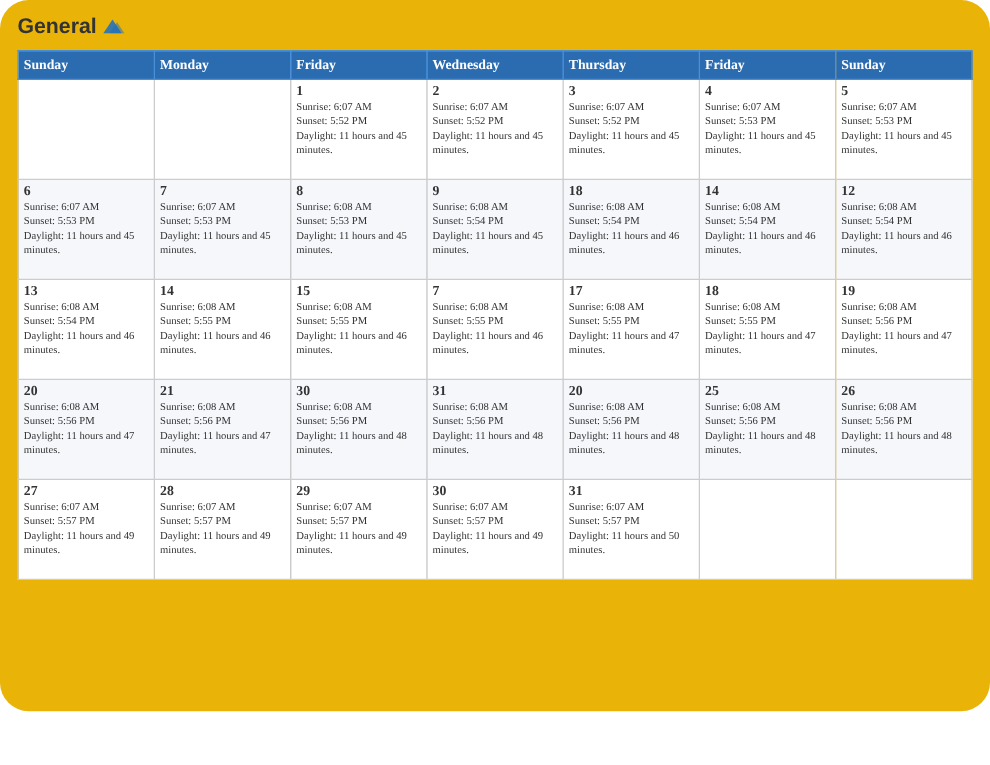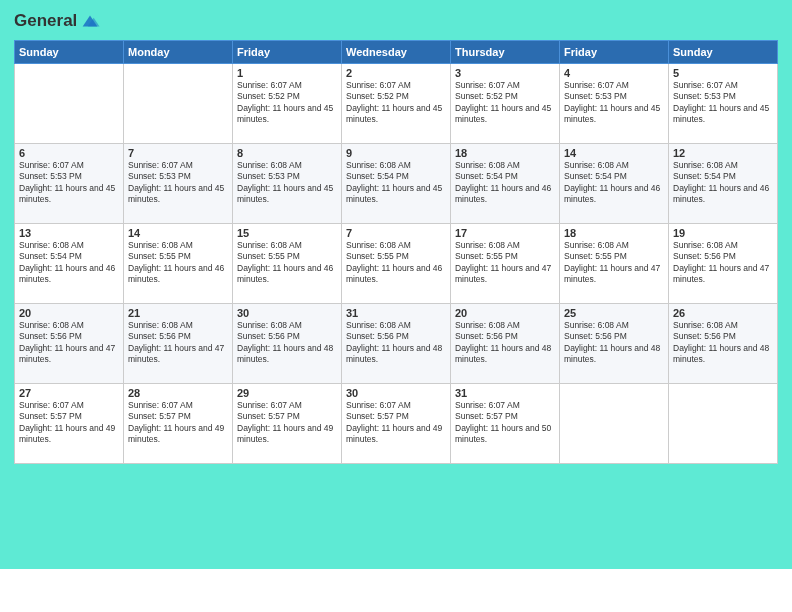--- a/index.html
+++ b/index.html
@@ -7,21 +7,22 @@
       font-family: Arial, sans-serif;
       background: #fff;
       width: 792px;
       height: 612px;
       overflow: hidden;
     }
     .container {
       width: 792px;
       height: 569px;
       padding: 10px 14px 10px 14px;
-      background: #5eead4;
+      background: #eab308;
+      border-radius: 23px;
     }
     .header {
       display: flex;
       justify-content: space-between;
       align-items: flex-start;
       margin-bottom: 8px;
     }
     .logo {
       display: flex;
       align-items: center;
@@ -43,20 +44,21 @@
       line-height: 1.1;
     }
     .subtitle {
       font-size: 14px;
       color: #555;
     }
     table {
       width: 100%;
       border-collapse: collapse;
       table-layout: fixed;
+      font-family: Liberation Serif, serif;
     }
     thead tr th {
       background: #2b6cb0;
       color: #fff;
       font-size: 11px;
       font-weight: bold;
       padding: 5px 4px;
       text-align: left;
       border: 1px solid #4a90d9;
     }

